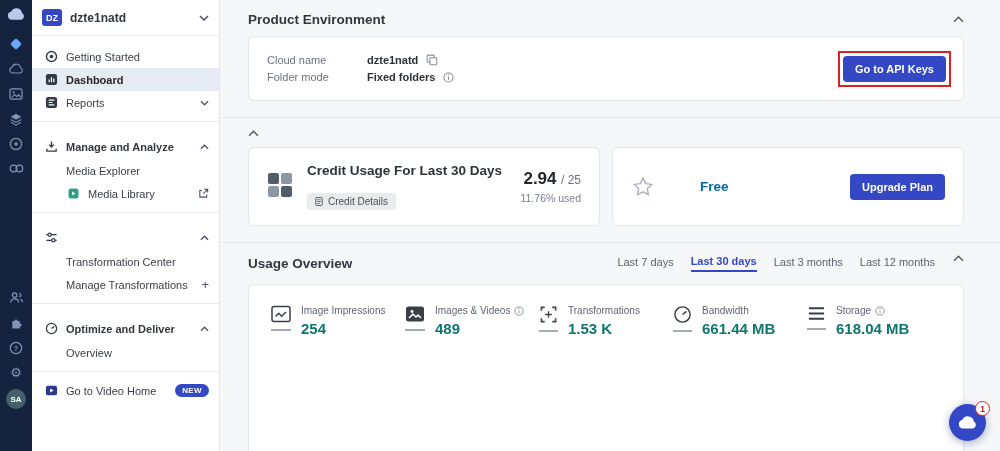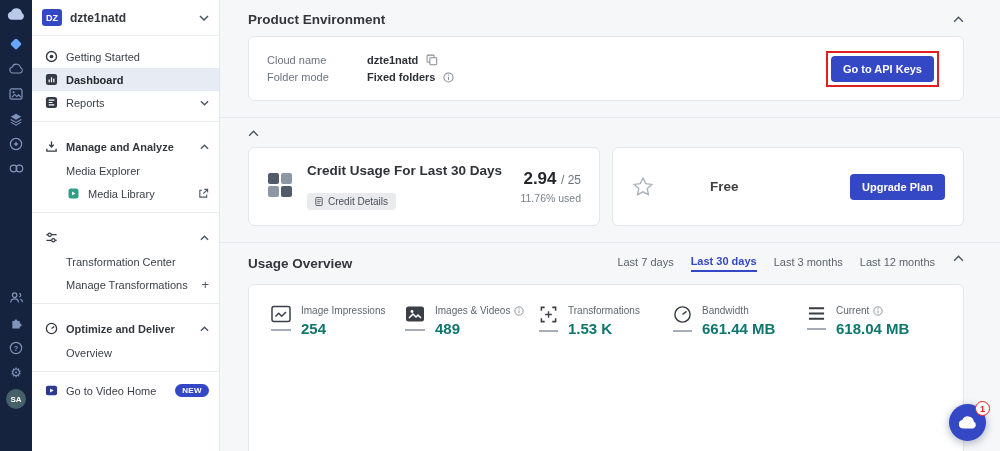--- a/index.html
+++ b/index.html
@@ -39,35 +39,35 @@
   .sec-title { font-size:13.5px; font-weight:700; color:#33373d; }
   .collapse { color:#4b5563; cursor:pointer; display:flex; align-items:center; }
   .card { background:#fff; border:1px solid #e3e6eb; border-radius:6px; }
 
   
   .pe-card { margin-top:9px; padding:12px 18px; position:relative; }
   .pe-row { display:flex; align-items:center; font-size:11px; margin:5px 0; }
   .pe-label { width:100px; color:#6b7280; }
   .pe-value { font-weight:700; color:#2b2f36; margin-right:8px; }
   .mini-ic { color:#858c96; display:flex; align-items:center; cursor:pointer; }
-  .api-wrap { position:absolute; right:24px; top:50%; transform:translateY(-50%); border:2px solid #e02020; padding:3px;margin-left:28px; }
+  .api-wrap { position:absolute; right:12px; top:50%; transform:translateY(-50%); border:2px solid #e02020; padding:3px;margin-left:28px; }
   .btn-primary { background:#3448c5; color:#fff; font-size:11px; font-weight:700; padding:7px 12px; border:none; border-radius:4px; cursor:pointer; font-family:"Liberation Sans", sans-serif; white-space:nowrap; }
 
   
   .plan-row { display:flex; gap:12px; margin-top:10px; }
   .plan-card { flex:1; display:flex; align-items:center; padding:15px 18px; }
   .credit-info { margin-left:14px; }
   .credit-title { font-size:13.5px; font-weight:600; color:#2f3338; }
   .pill { display:inline-flex; align-items:center; gap:5px; background:#e9ebef; border-radius:3px; font-size:10px; color:#4a4f57; padding:3px 8px; margin-top:15px; cursor:pointer; }
   .credit-nums { margin-left:auto; text-align:right; }
   .credit-used { font-size:17px; font-weight:700; color:#23262b; }
   .credit-total { font-size:12px; color:#6b7280; font-weight:400; }
   .credit-pct { font-size:10.5px; color:#7a818b; margin-top:3px; }
   .star-ic { color:#aab2bd; display:flex; }
-  .free-name { font-size:13.5px; font-weight:600; color:#404040; margin-left:10px;padding-left:45px; }
+  .free-name { font-size:13.5px; font-weight:600; color:#0369a1; margin-left:0;padding-left:45px; }
   .upgrade { margin-left:auto; }
 
   
   .head-right { display:flex; align-items:flex-start; gap:18px; }
   .tabs { display:flex; align-items:center; gap:17px; font-size:11px; color:#5c636e; }
   .tab { padding-bottom:3px; cursor:pointer; white-space:nowrap; }
   .tab.active { color:#3448c5; font-weight:700; border-bottom:2px solid #3448c5; }
   .usage-card { margin-top:12px; padding:20px 22px; height:190px; }
   .metrics { display:flex; }
   .metric { flex:1; display:flex; gap:10px; align-items:flex-start; }
@@ -472,21 +472,21 @@
           </div>
 
           <div class="metric">
             <span class="m-ic">
               <svg width="19" height="17" viewBox="0 0 20 18">
                   <path d="M2 3.5h16M2 9h16M2 14.5h16" stroke="currentColor" stroke-width="2.2"></path>
                 </svg>
             </span>
             <span>
               <span class="m-label">
-                  <span>Current</span>
+                  <span>Storage</span>
                 <span class="mini-ic">
                   <svg width="10" height="10" viewBox="0 0 12 12">
                       <circle cx="6" cy="6" r="5" fill="none" stroke="currentColor" stroke-width="1.1"></circle>
                       <line x1="6" y1="5.3" x2="6" y2="8.6" stroke="currentColor" stroke-width="1.1"></line>
                       <circle cx="6" cy="3.4" r=".8" fill="currentColor"></circle>
                     </svg>
                 </span>
               </span>
               <div class="m-value">618.04 MB</div>
             </span>

